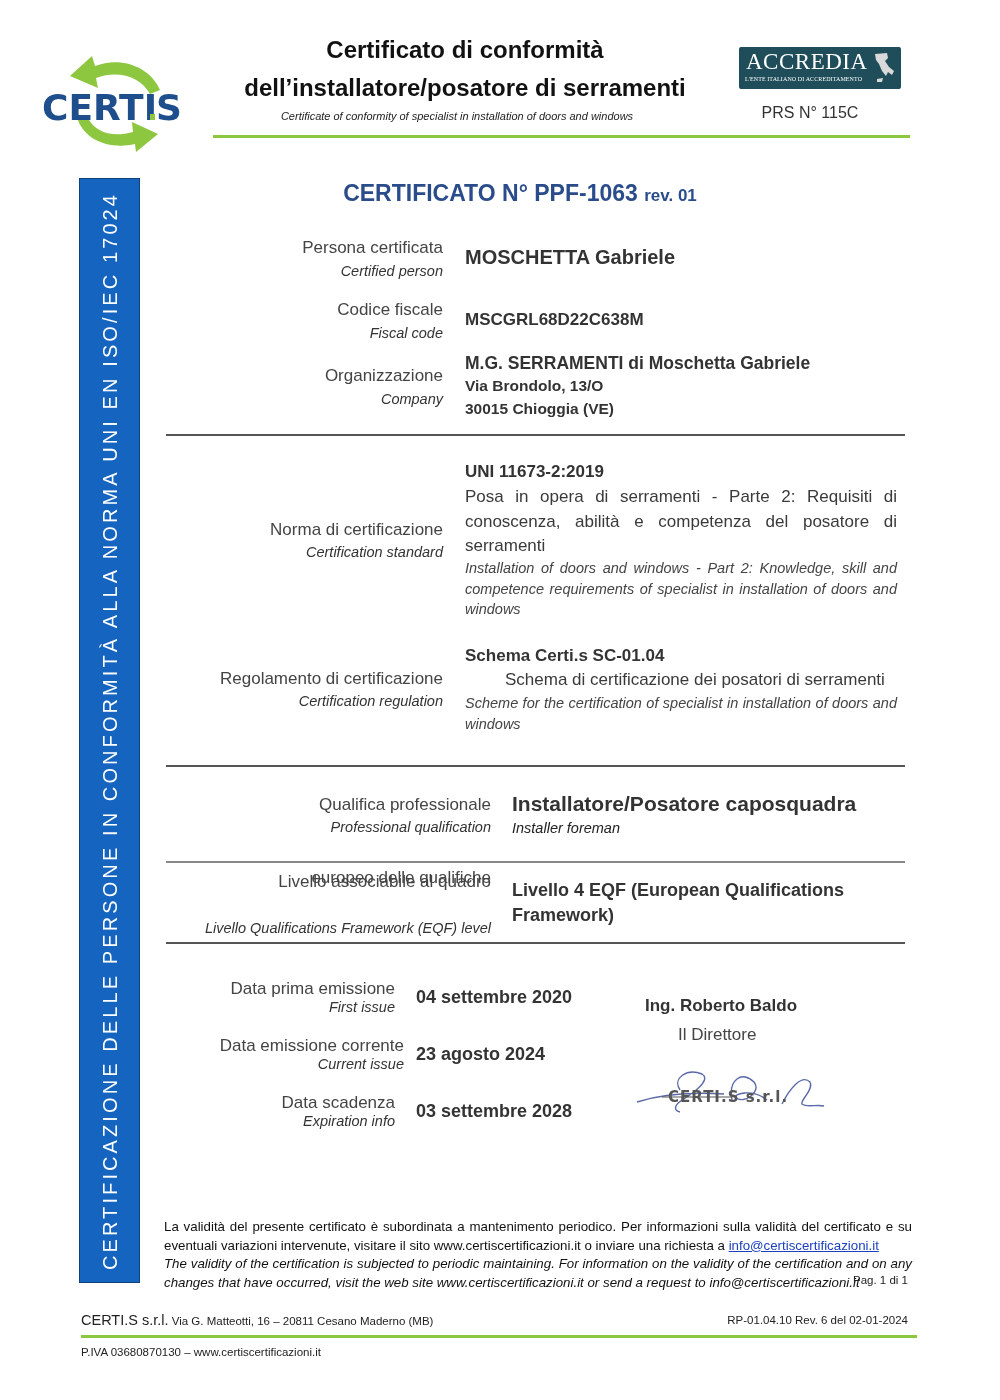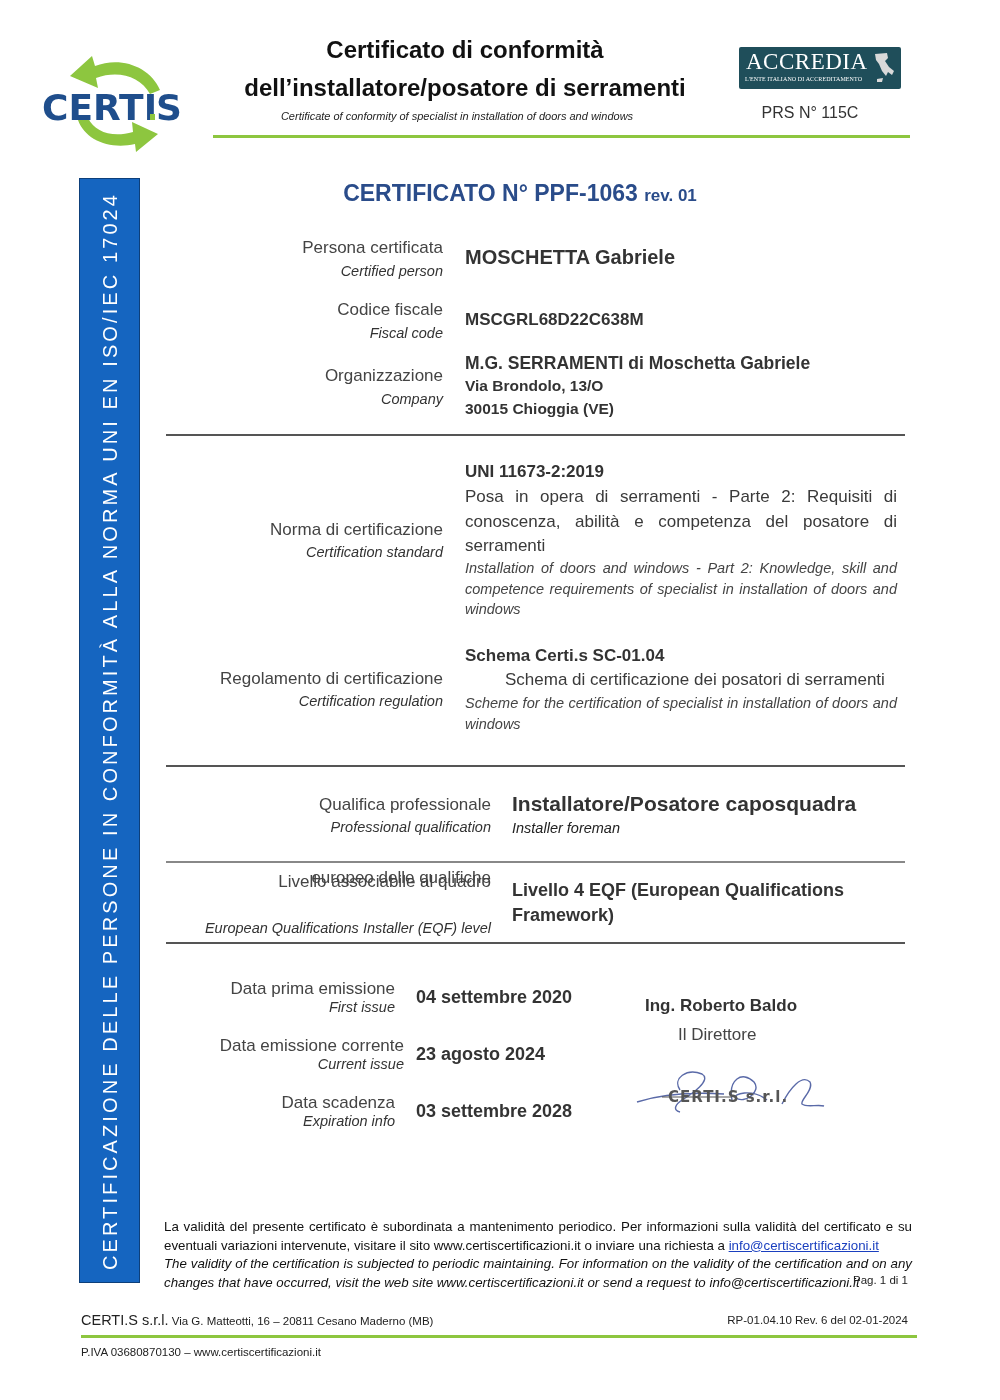--- a/index.html
+++ b/index.html
@@ -129,21 +129,21 @@
 
 <div class="abs lbl" style="left:220px; top:794px; width:271px;">Qualifica professionale</div>
 <div class="abs lbl-en" style="left:220px; top:817px; width:271px;">Professional qualification</div>
 <div class="abs val-bold" style="left:512px; top:792px; font-size:21px;">Installatore/Posatore caposquadra</div>
 <div class="abs" style="left:512px; top:820px; font-size:14.5px; font-style:italic; color:#222;">Installer foreman</div>
 
 <div class="abs hr-light" style="left:166px; width:739px; top:861px;"></div>
 
 <div class="abs lbl" style="left:170px; top:871px; width:321px;">Livello associabile al quadro</div>
 <div class="abs lbl" style="left:170px; top:867px; width:321px;">europeo delle qualifiche</div>
-<div class="abs lbl-en" style="left:160px; top:918px; width:331px;">European Qualifications Installer (EQF) level</div>
+<div class="abs lbl-en" style="left:160px; top:918px; width:331px;">Livello Qualifications Framework (EQF) level</div>
 <div class="abs val-bold" style="left:512px; top:880px; font-size:18px;">Livello 4 EQF (European Qualifications</div>
 <div class="abs val-bold" style="left:512px; top:905px; font-size:18px;">Framework)</div>
 
 <div class="abs hr" style="top:942px;"></div>
 
 <div class="abs lbl" style="left:190px; top:978px; width:205px;">Data prima emissione</div>
 <div class="abs lbl-en" style="left:190px; top:997px; width:205px;">First issue</div>
 <div class="abs val-bold" style="left:416px; top:987px; font-size:18px;">04 settembre 2020</div>
 
 <div class="abs lbl" style="left:180px; top:1035px; width:224px;">Data emissione corrente</div>

